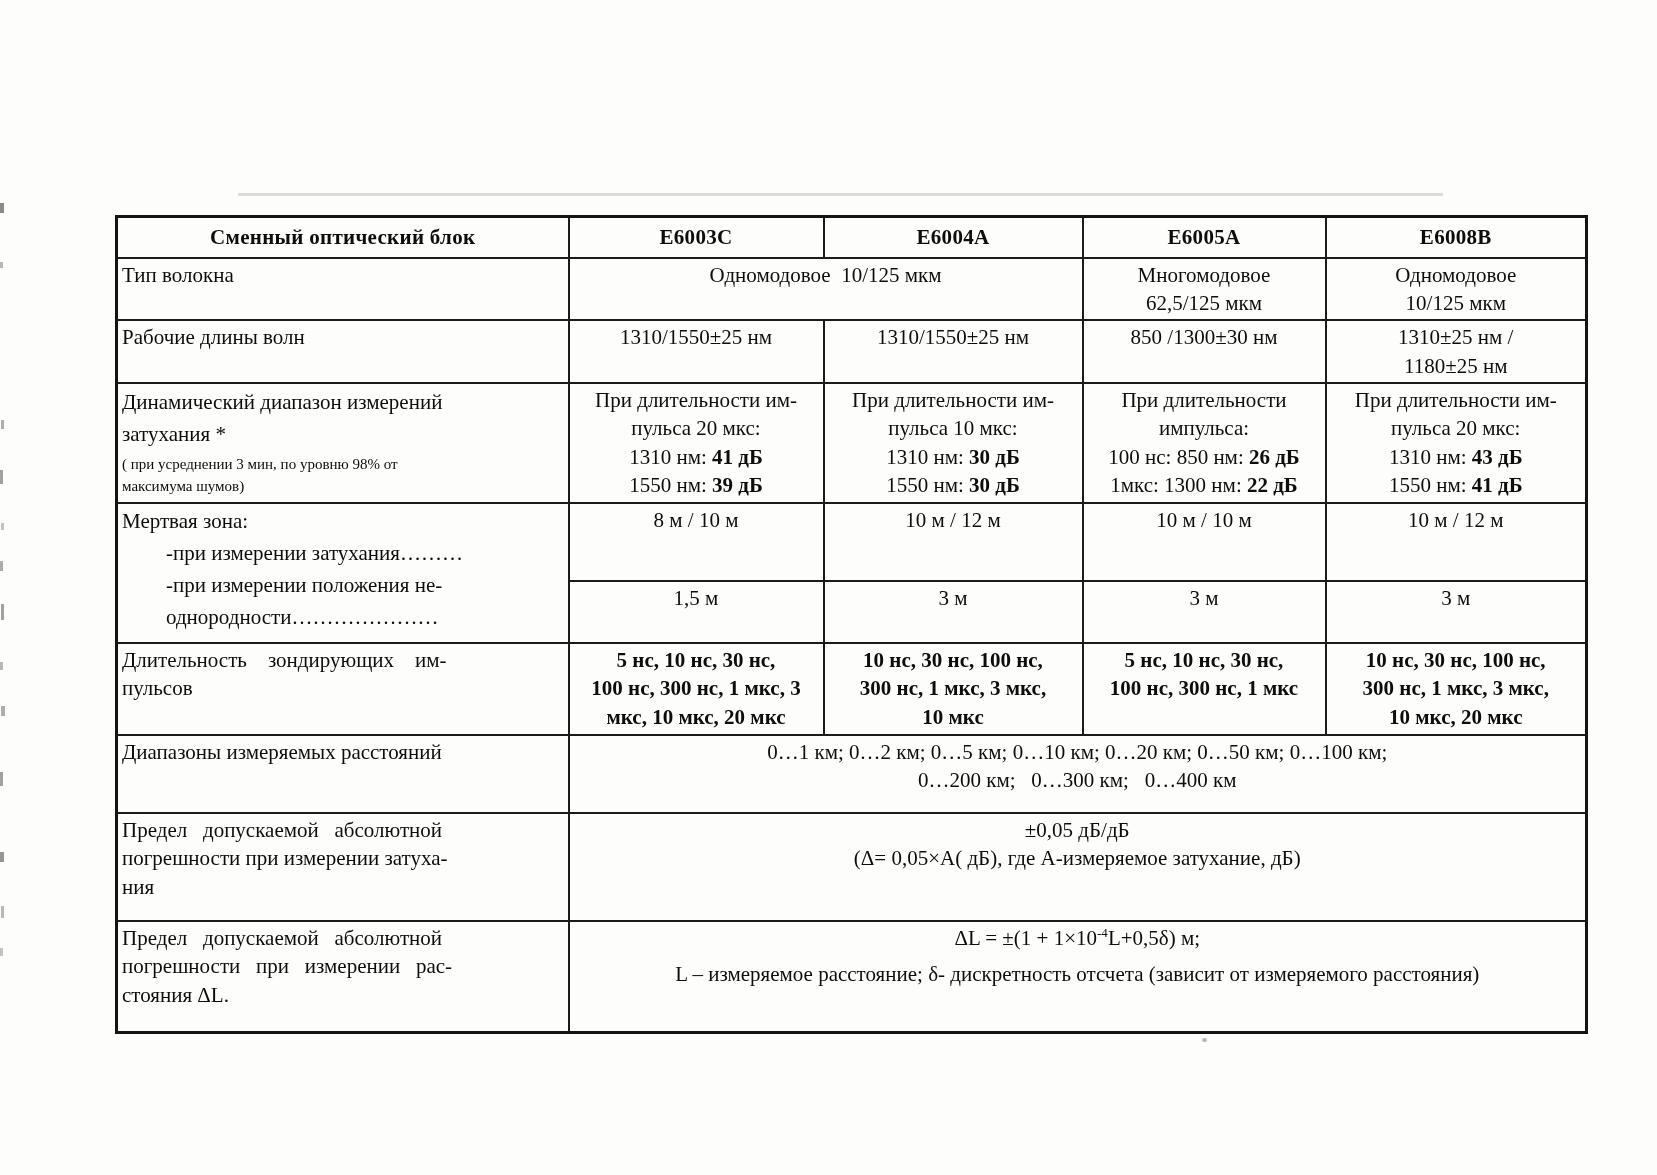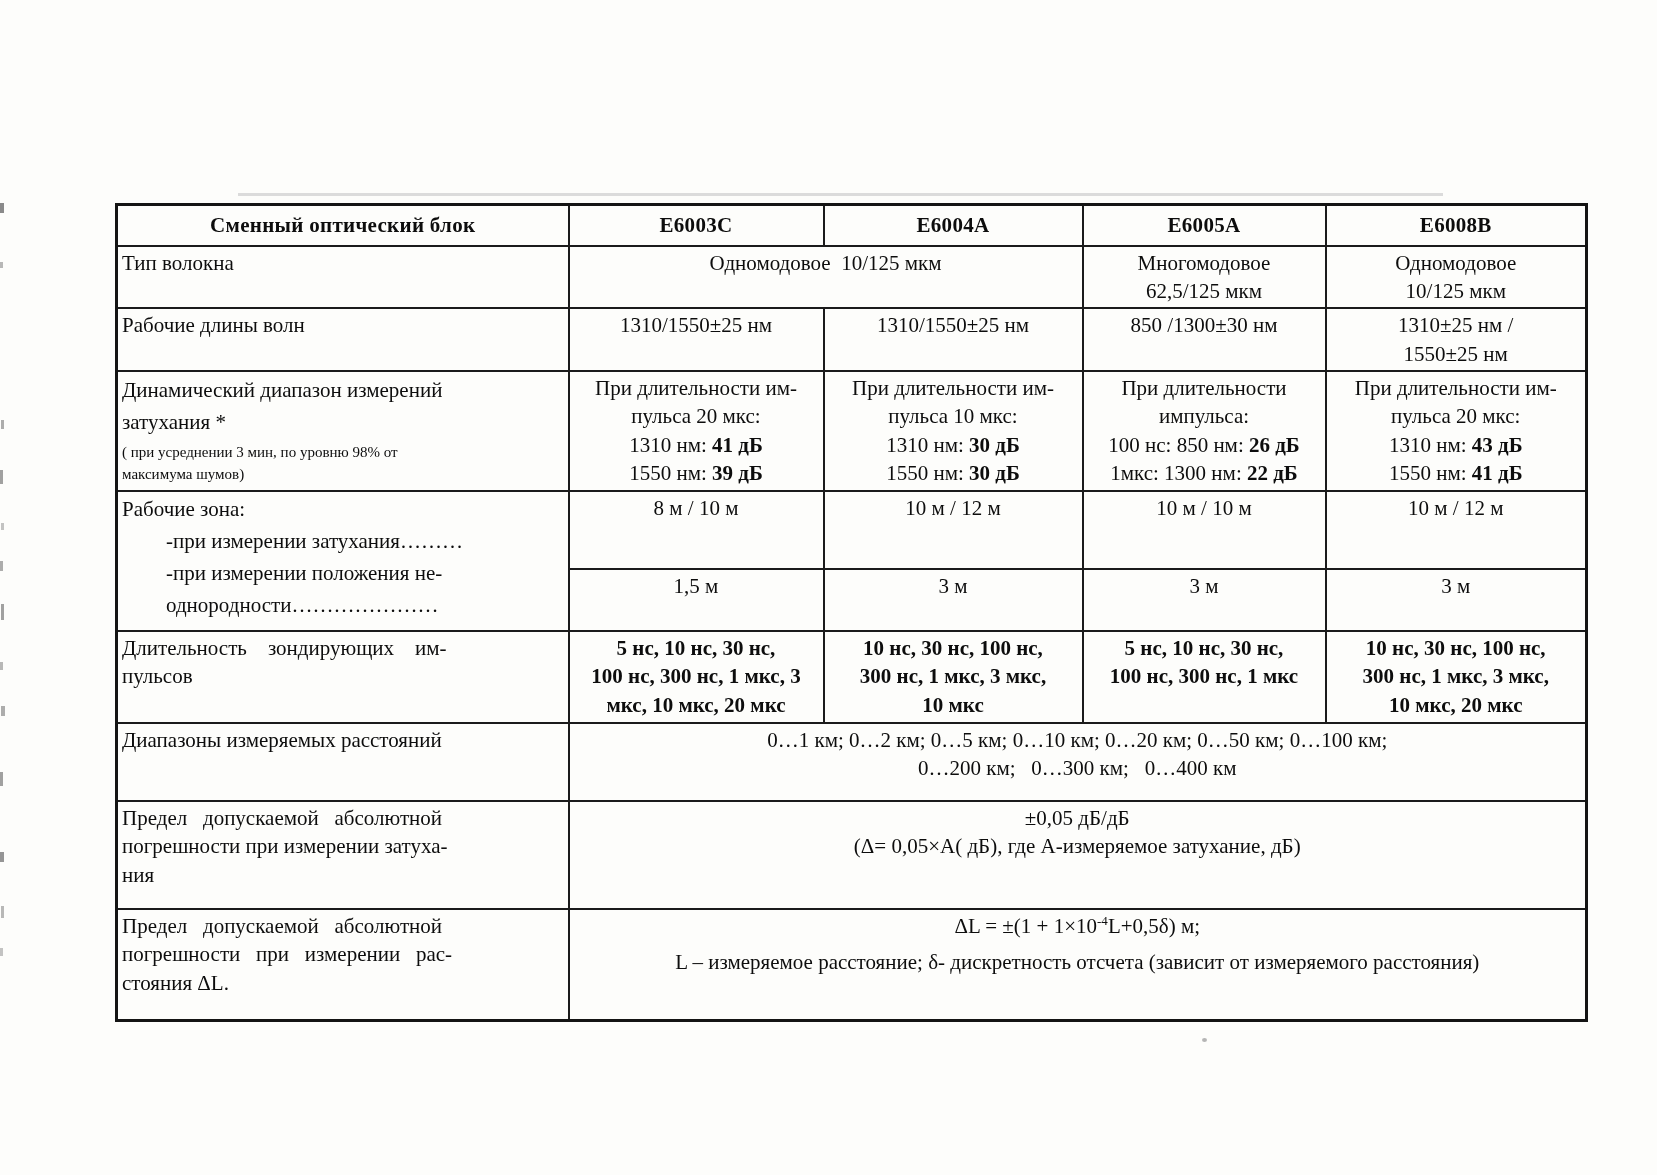--- a/index.html
+++ b/index.html
@@ -7,21 +7,21 @@
     width: 1657px; height: 1175px;
     background: #fdfdfb;
     font-family: "Liberation Serif", "DejaVu Serif", serif;
     color: #0d0d0d;
     overflow: hidden;
   }
   .page { position: relative; width: 1657px; height: 1175px; }
 
   
   table.spec {
-    position: absolute; left: 115px; top: 203px;
+    position: absolute; left: 115px; top: 215px;
     width: 1470px;
     border-collapse: collapse;
     table-layout: fixed;
     border: 3px solid #141414;
   }
   table.spec td, table.spec th {
     border: 2px solid #1b1b1b;
     padding: 2px 4px;
     vertical-align: top;
     font-size: 21px;
@@ -131,21 +131,21 @@
         <td class="val top pre">Одномодовое
 10/125 мкм</td>
       </tr>
 
       <tr class="r-wave">
         <td class="lab">Рабочие длины волн</td>
         <td class="val top pre">1310/1550±25 нм</td>
         <td class="val top pre">1310/1550±25 нм</td>
         <td class="val top pre">850 /1300±30 нм</td>
         <td class="val top pre">1310±25 нм /
-1550±25 нм</td>
+1180±25 нм</td>
       </tr>
 
       <tr class="r-dyn">
         <td class="lab">
           <div class="pre dynlab">Динамический диапазон измерений
 затухания *</div>
           <div class="pre note">( при усреднении 3 мин, по уровню 98% от
 максимума шумов)</div>
         </td>
         <td class="val top dynval">
@@ -169,21 +169,21 @@
         <td class="val top dynval">
           <div>При длительности им-</div>
           <div>пульса 20 мкс:</div>
           <div><span>1310 нм: </span><b>43 дБ</b></div>
           <div><span>1550 нм: </span><b>41 дБ</b></div>
         </td>
       </tr>
 
       <tr class="r-dza">
         <td class="lab dzlab" rowspan="2">
-          <div>Рабочие зона:</div>
+          <div>Мертвая зона:</div>
           <div class="ind">-при измерении затухания………</div>
           <div class="ind">-при измерении положения не-</div>
           <div class="ind">однородности…………………</div>
         </td>
         <td class="val mid">8 м / 10 м</td>
         <td class="val mid">10 м / 12 м</td>
         <td class="val mid">10 м / 10 м</td>
         <td class="val mid">10 м / 12 м</td>
       </tr>
 

